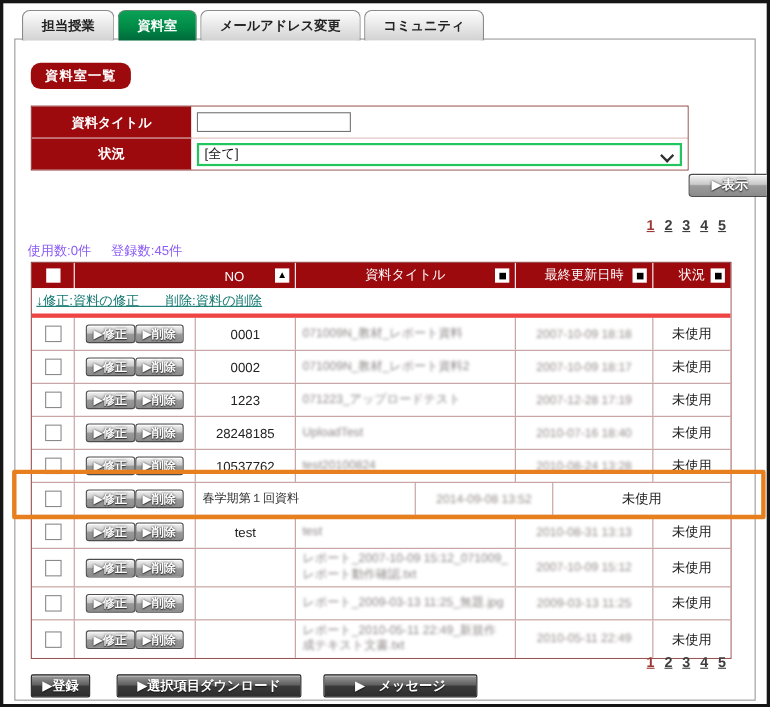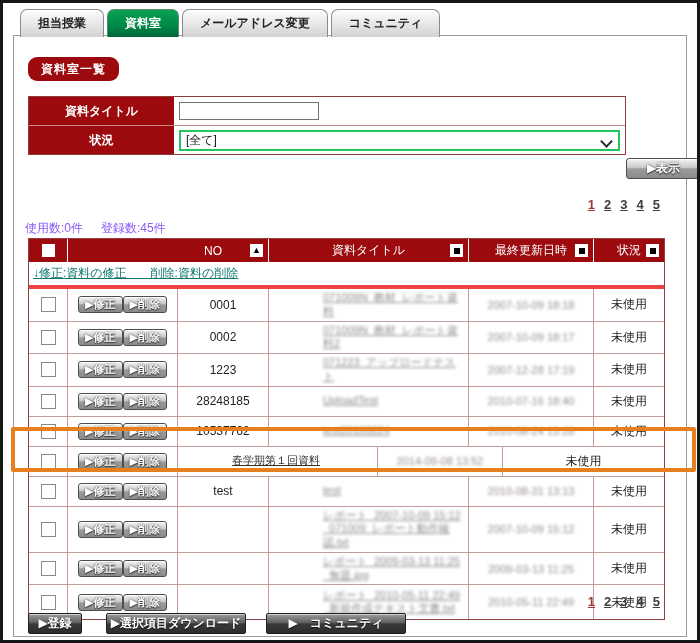--- a/index.html
+++ b/index.html
@@ -84,30 +84,30 @@
   .tr{display:flex;min-height:29px;background:#fff;}
   .tr + .tr{border-top:1px solid #c49c9c;}
   .tr.tall{min-height:34px;}
   .td{display:flex;align-items:center;justify-content:center;box-sizing:border-box;
     font-size:12px;color:#222;}
   .td + .td{border-left:1px solid #c49c9c;}
   .c-title{justify-content:flex-start;padding:2px 6px;font-size:11px;line-height:1.25;}
   .c-date{font-size:11px;}
   .cb{width:13px;height:13px;border:1px solid #8a8a8a;background:#fff;cursor:pointer;}
   .c-btns{gap:0;}
-  .link{text-decoration:underline;cursor:pointer;color:#333;word-break:break-all;margin-left:48px;}
+  .link{cursor:pointer;color:#333;word-break:break-all;}
   .link.blur{color:#8f8888;filter:blur(1.6px);}
   .dateval{color:#978c8c;filter:blur(1.4px);}
   
   .highlight{position:absolute;left:-3px;top:391px;width:677px;height:37px;
     border:4px solid #e87f1f;border-radius:2px;z-index:5;pointer-events:none;}
   
   .foot{position:absolute;left:14px;top:577px;display:flex;align-items:center;}
   .fb-reg{width:54px;margin-right:24px;}
-  .fb-dl{width:140px;margin-right:20px;}
+  .fb-dl{width:168px;margin-right:20px;}
   .fb-del{width:140px;}
 </style>
 </head>
 <body>
 
 <div class="viewport">
 
   <div class="tabs" id="tabs">
       <div class="tab">担当授業</div>
       <div class="tab active">資料室</div>
@@ -353,17 +353,17 @@
         <span class="pg cur">1</span>
         <span class="pg">2</span>
         <span class="pg">3</span>
         <span class="pg">4</span>
         <span class="pg">5</span>
       </div>
 
     <div class="foot">
       <div class="btn dark fb-reg">▶登録</div>
       <div class="btn dark fb-dl">▶選択項目ダウンロード</div>
-      <div class="btn dark fb-del">▶　コミュニティ</div>
+      <div class="btn dark fb-del">▶　メッセージ</div>
     </div>
 
   </div>
 </div>
 
 </body></html>

